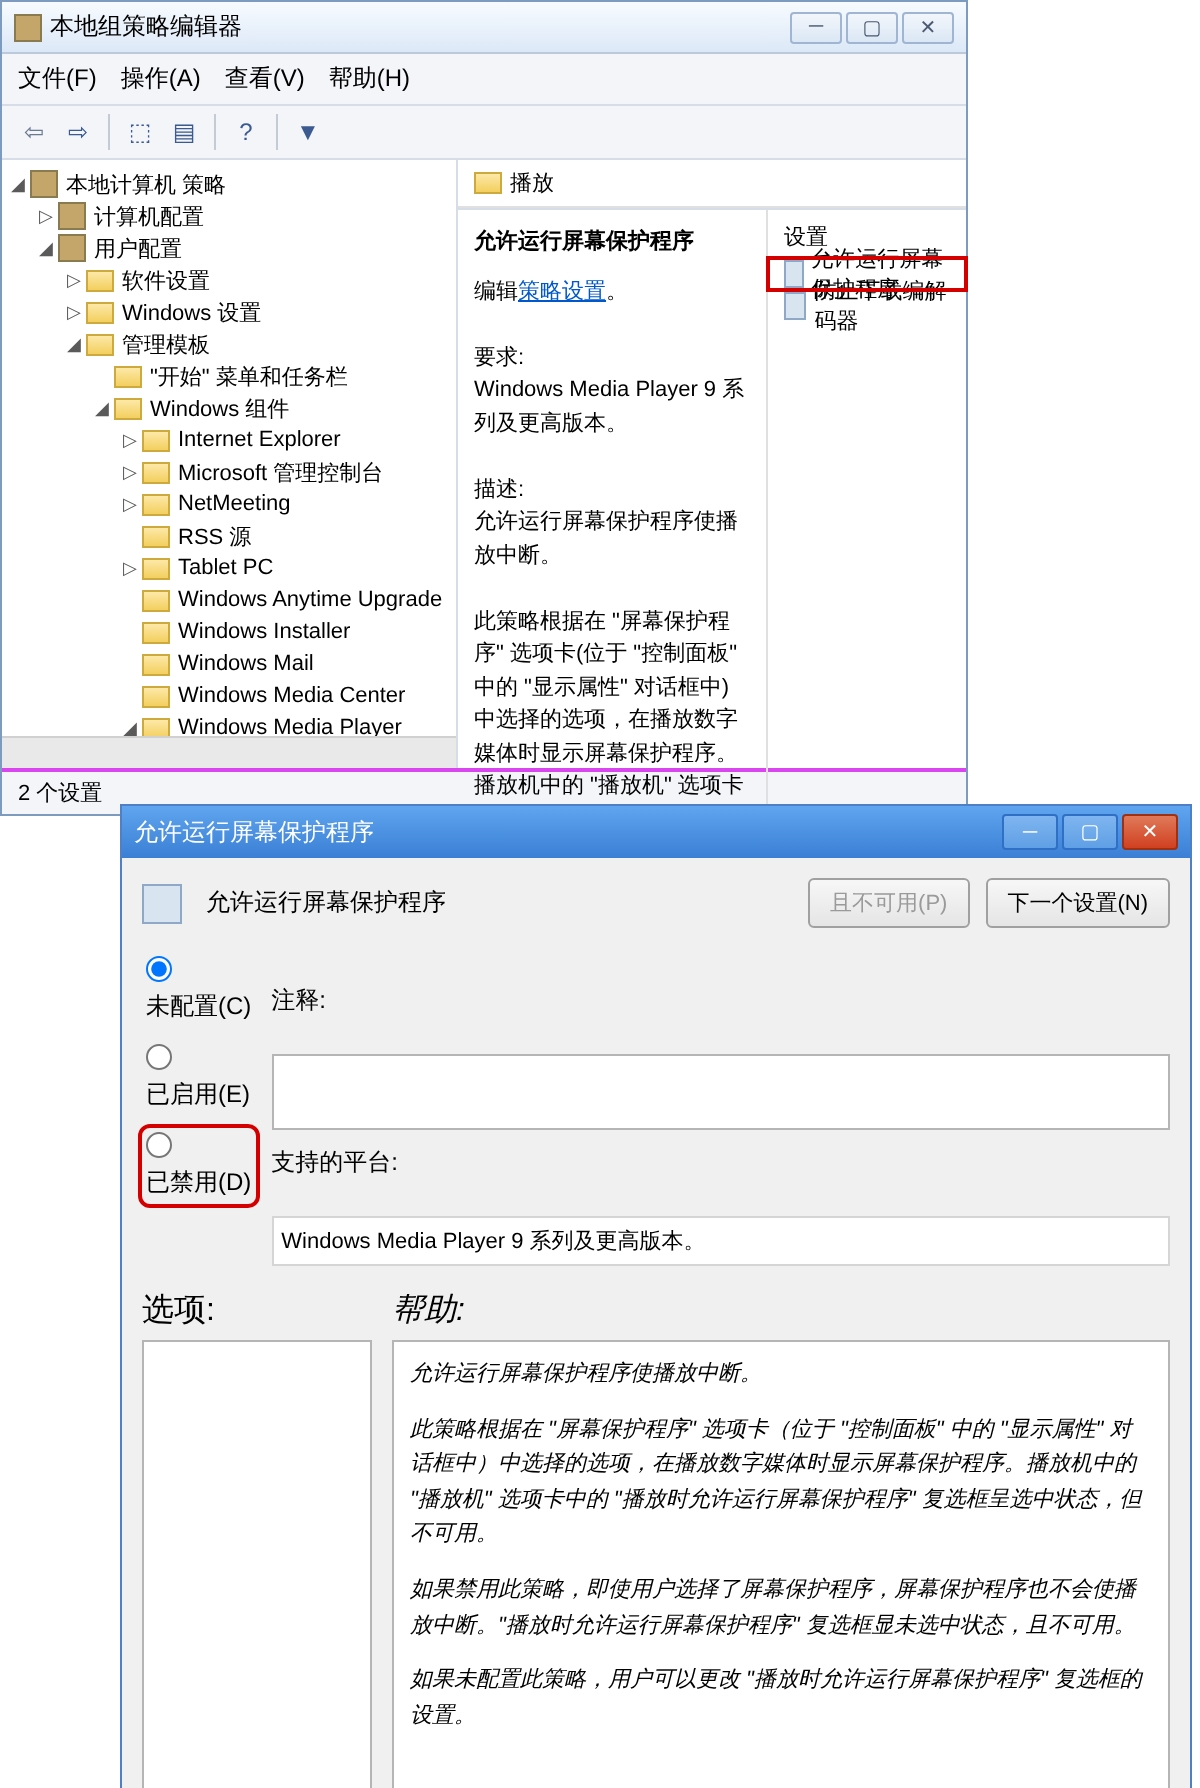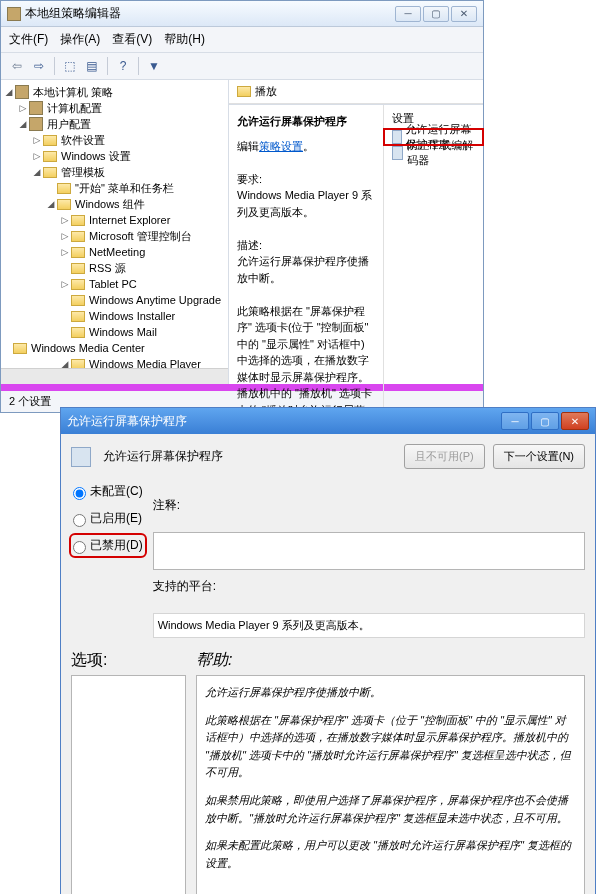--- a/index.html
+++ b/index.html
@@ -41,21 +41,21 @@
 .desc-col .policy-title { font-weight: bold; margin-bottom: 8px; }
 .desc-col a { color: #0058cc; text-decoration: underline; }
 .list-col { flex: 1; padding: 4px 0; }
 .list-header { padding: 2px 8px; border-bottom: 1px solid #e0e0e0; font-size: 11px; }
 .list-item { display: flex; align-items: center; height: 16px; padding: 0 8px; font-size: 11px; }
 .list-item.selected { outline: 2px solid #d40000; outline-offset: -1px; }
 .policy-icon { width: 14px; height: 14px; background: #d8e4f0; border: 1px solid #8fa8c8; margin-right: 4px; }
 .detail-tabs { display: flex; padding: 2px 6px 0; border-top: 1px solid #d7dde6; background: #f7f7f7; }
 .tab { padding: 2px 8px; border: 1px solid #c5cbd6; border-bottom: none; background: #fff; font-size: 11px; margin-right: -1px; }
 .tab.inactive { background: #f0f0f0; }
-.statusbar { padding: 3px 8px; font-size: 11px; border-top: 7px solid #d946ef; background: #f3f5f9; }
+.statusbar { padding: 3px 8px; font-size: 11px; border-top: 2px solid #d946ef; background: #f3f5f9; }
 
 
 .dialog-window { position: relative; margin-left: 60px; margin-top: -6px; width: 536px; border: 1px solid #4f7fc5; }
 .dialog-titlebar {
   background: linear-gradient(#5fa5ef, #3a7fd5); height: 26px;
   display: flex; align-items: center; padding: 0 6px; color: #fff;
 }
 .dialog-titlebar .title-icon { background: #d8e4f0; border-color: #8fa8c8; }
 .dialog-titlebar .title { flex: 1; font-size: 12px; }
 .dlg-btn { width: 28px; height: 18px; background: linear-gradient(#7fb5f0,#5f9fe5); border: 1px solid #2f6fc5; border-radius: 2px; margin-left: 2px; display: flex; align-items: center; justify-content: center; color: #fff; font-size: 10px; }
@@ -63,21 +63,21 @@
 
 .dialog-body { background: #f0f0f0; padding: 10px; }
 .dlg-header-row { display: flex; align-items: center; gap: 8px; margin-bottom: 10px; }
 .dlg-header-row .policy-icon { width: 20px; height: 20px; }
 .dlg-header-title { flex: 1; font-size: 12px; }
 .dlg-nav-btn { padding: 4px 10px; border: 1px solid #a0a0a0; background: linear-gradient(#f7f7f7,#e5e5e5); border-radius: 3px; font-size: 11px; }
 .dlg-nav-btn.disabled { color: #9a9a9a; }
 
 .radio-row { display: flex; align-items: flex-start; gap: 8px; margin: 6px 0; }
 .radio-col { display: flex; flex-direction: column; gap: 10px; padding: 4px 2px; }
-.radio-opt { display: flex; align-items: flex-end; gap: 4px; font-size: 12px; }
+.radio-opt { display: flex; align-items: flex-start; gap: 4px; font-size: 12px; flex-direction: column; }
 .radio-opt input { margin: 0; }
 .radio-opt.highlighted { outline: 2px solid #d40000; outline-offset: 2px; border-radius: 2px; }
 .field-col { flex: 1; }
 .field-label { font-size: 12px; display: block; margin: 18px 0; }
 .field-box { width: 100%; height: 22px; border: 1px solid #b5b5b5; background: #fff; }
 .platform-text { font-size: 11px; padding: 4px; background: #fff; border: 1px solid #d5d5d5; }
 
 .options-help-row { display: flex; gap: 10px; margin-top: 12px; }
 .opt-col { width: 115px; }
 .help-col { flex: 1; font-style: italic; }
@@ -194,21 +194,21 @@
         <div class="tree-item" style="padding-left:58px">
             <span class="expander"></span>
             <span class="folder-icon"></span>
             <span>Windows Installer</span>
           </div>
         <div class="tree-item" style="padding-left:58px">
             <span class="expander"></span>
             <span class="folder-icon"></span>
             <span>Windows Mail</span>
           </div>
-        <div class="tree-item" style="">
+        <div class="tree-item" style="padding-left:58px">
             <span class="expander"></span>
             <span class="folder-icon"></span>
             <span>Windows Media Center</span>
           </div>
         <div class="tree-item" style="padding-left:58px">
             <span class="expander">◢</span>
             <span class="folder-icon"></span>
             <span>Windows Media Player</span>
           </div>
         <div class="tree-item" style="padding-left:72px">

